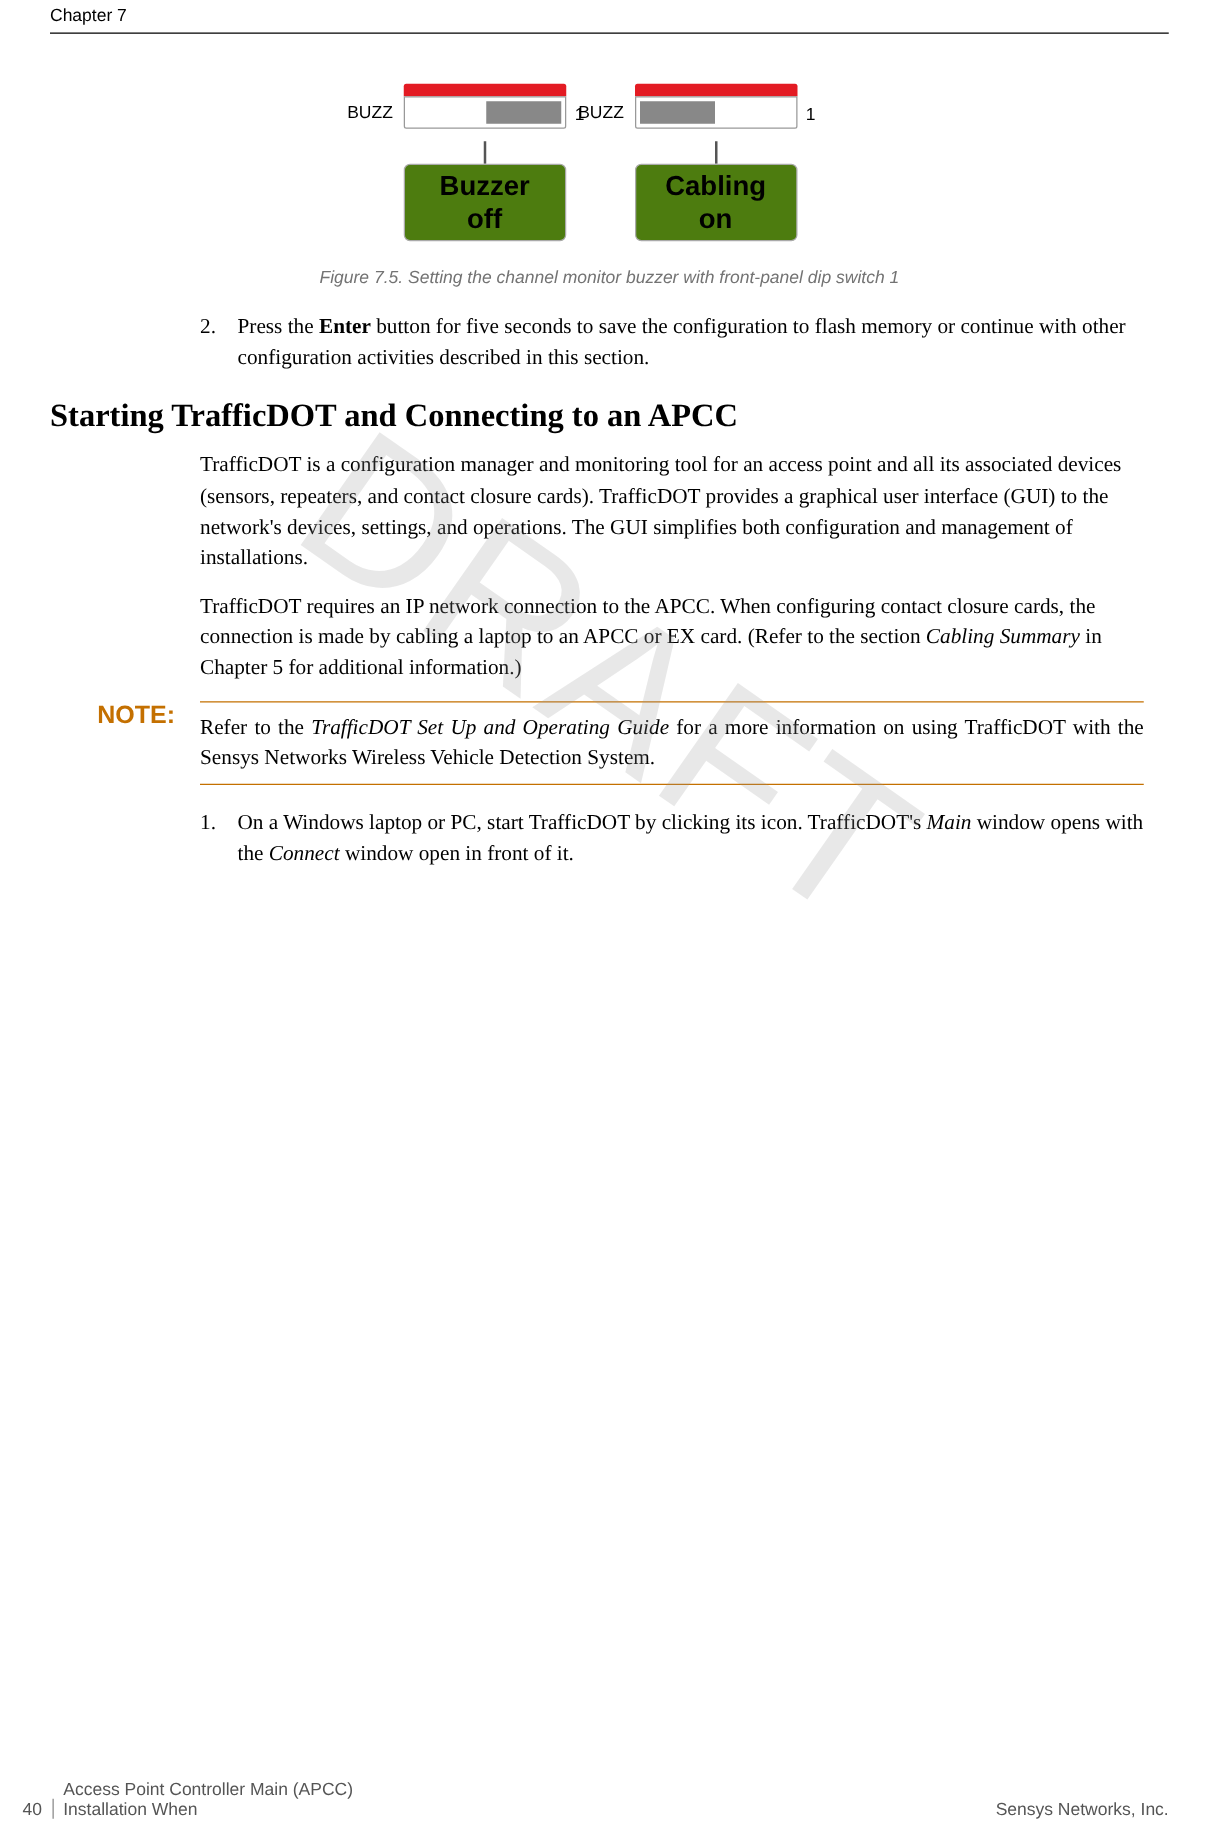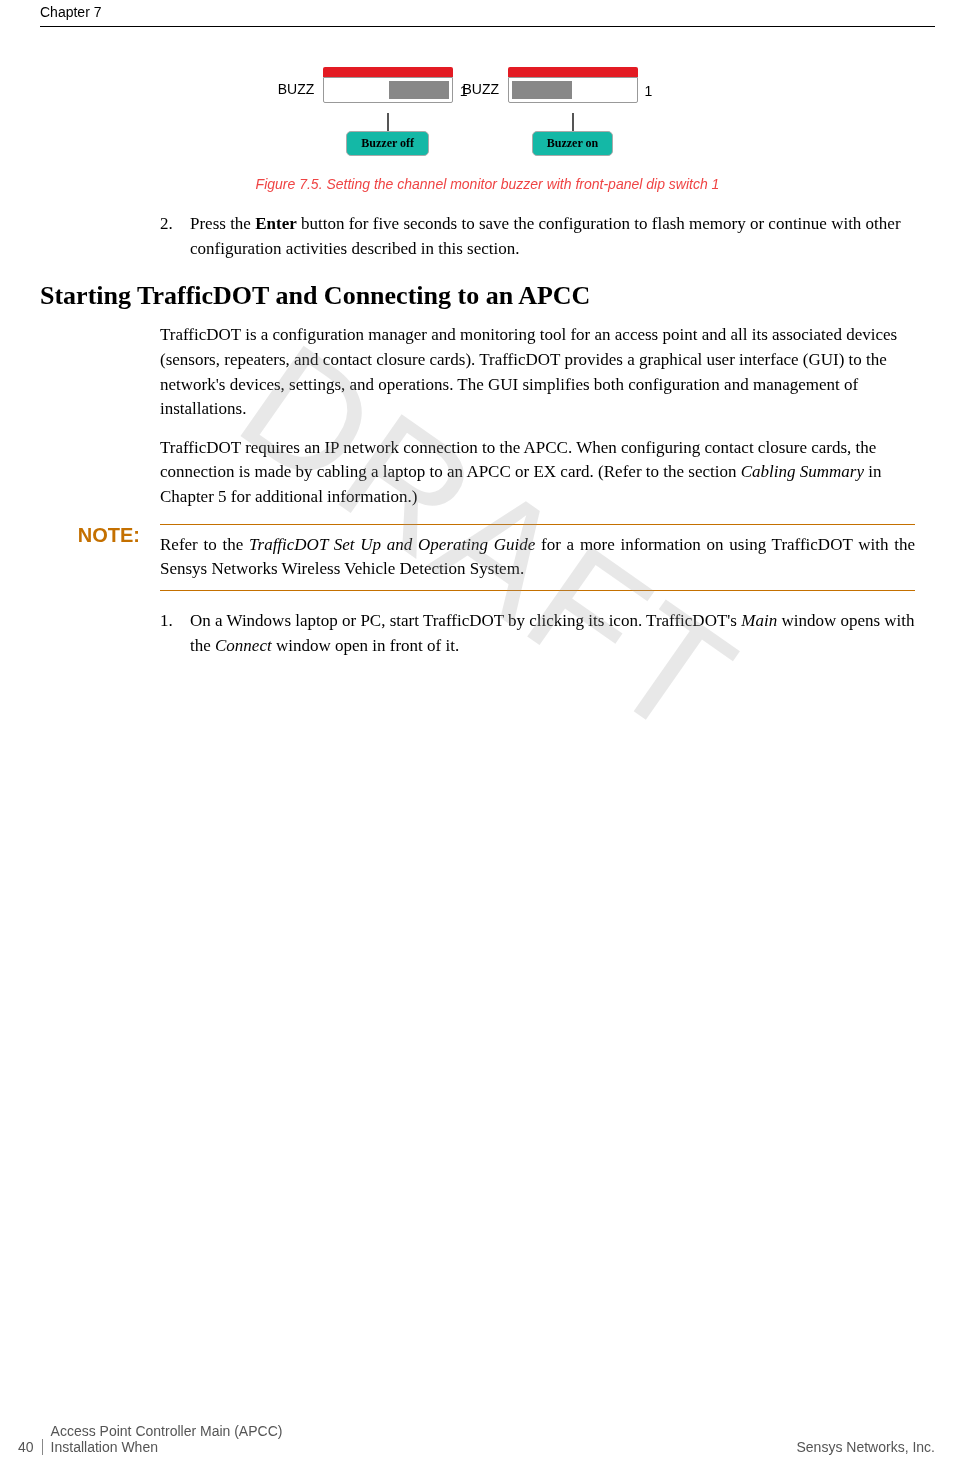--- a/index.html
+++ b/index.html
@@ -86,33 +86,33 @@
     text-align: center;
   }
   .callout-line {
     width: 2px;
     height: 18px;
     background: #555;
     margin: 0 auto;
   }
   .callout-box {
     display: inline-block;
-    background: #14b8a6;
+    background: #4d7c0f;
     border: 1px solid #aaa;
     border-radius: 5px;
     padding: 4px 14px;
-    font-family: Liberation Serif, serif;
+    font-family: Liberation Sans, sans-serif;
     font-weight: bold;
-    font-size: 12px;
+    font-size: 22px;
   }
   .figure-caption {
     font-family: 'Century Gothic', 'Futura', Arial, sans-serif;
     font-style: italic;
     font-size: 14px;
-    color: #ef4444;
+    color: #737373;
     text-align: center;
     margin-bottom: 20px;
   }
   .body-content {
     margin-left: 120px;
     margin-right: 20px;
   }
   .ol-item {
     display: flex;
     gap: 6px;
@@ -227,21 +227,21 @@
       <div class="switch-unit">
         <span class="buzz-label">BUZZ</span>
         <div class="switch-box">
           <div class="red-bar"></div>
           <div class="switch-body">
             <div class="switch-half dark"></div>
             <div class="switch-half light"></div>
           </div>
           <div class="callout">
             <div class="callout-line"></div>
-            <div class="callout-box">Buzzer on</div>
+            <div class="callout-box">Cabling on</div>
           </div>
         </div>
         <span class="num-label">1</span>
       </div>
 
     </div>
   </div>
 
   <div class="figure-caption">Figure 7.5. Setting the channel monitor buzzer with front-panel dip switch 1</div>
 

